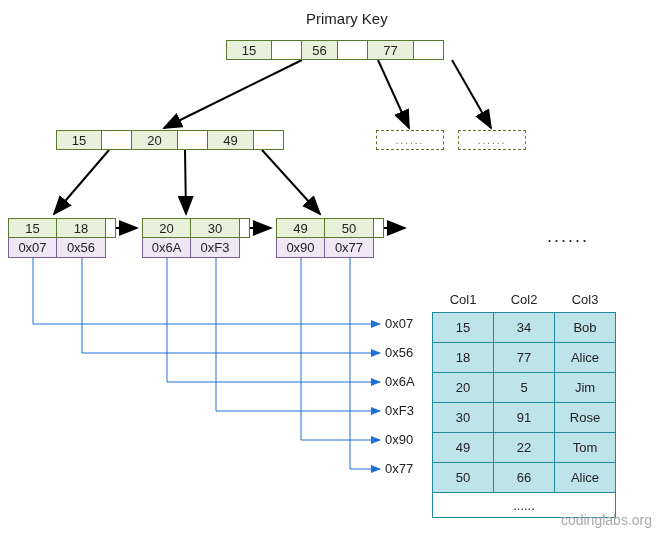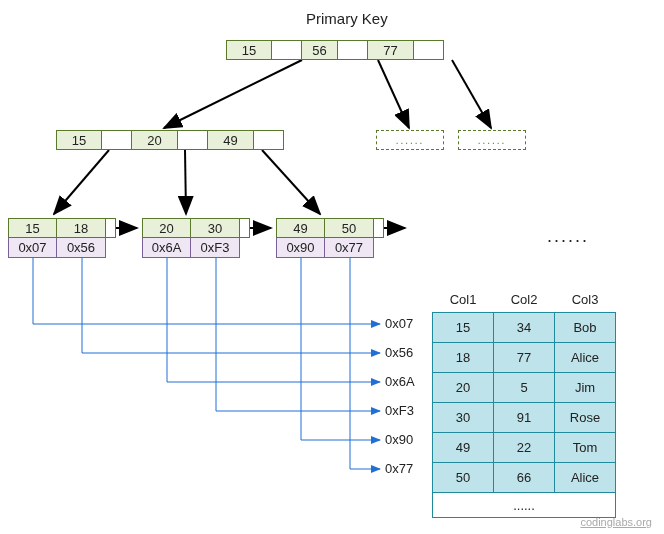--- a/index.html
+++ b/index.html
@@ -57,21 +57,21 @@
   .dtable .restrow td { background: #fff; height: 22px; }
   
   .rowaddr {
     position: absolute;
     font-size: 13px;
     color: #222;
   }
   
   .ellipsis { position: absolute; font-size: 18px; letter-spacing: 2px; }
   .title { position: absolute; font-size: 15px; }
-  .source { position: absolute; font-size: 11px; color: #aaa; text-decoration: underline; }
+  .source { position: absolute; font-size: 14px; color: #aaa; }
   .arrowblue { stroke: #1f6fd6; fill: none; stroke-width: 1; }
 </style>
 </head>
 <body>
 
 <svg class="abs" width="664" height="534" style="left:0;top:0;">
   <defs>
     <marker id="ah" markerWidth="10" markerHeight="8" refX="9" refY="4" orient="auto">
       <path d="M0,0 L10,4 L0,8 Z" fill="#000"></path>
     </marker>

